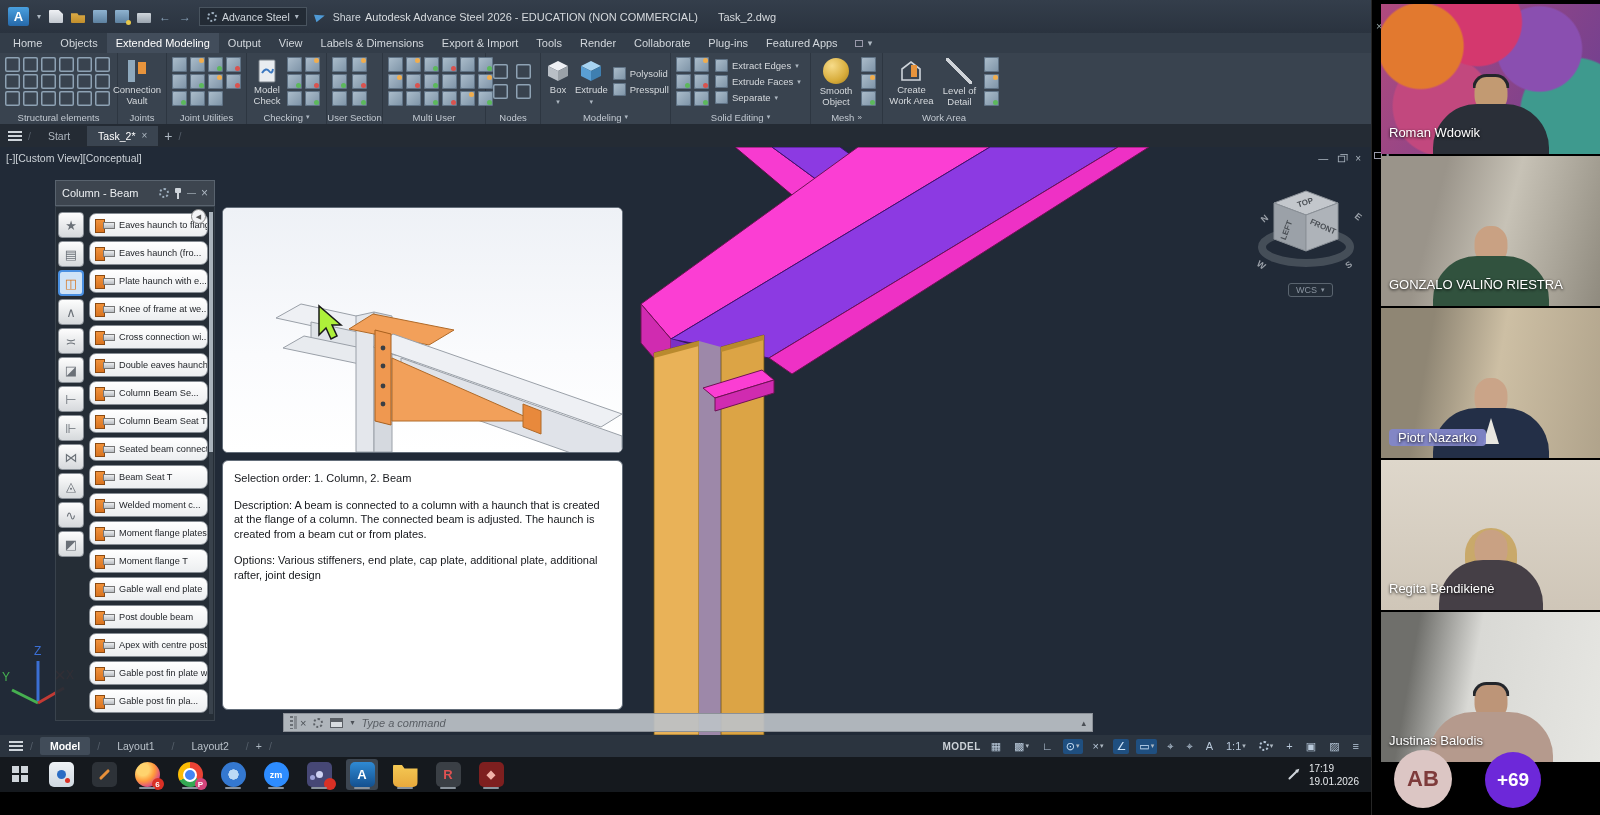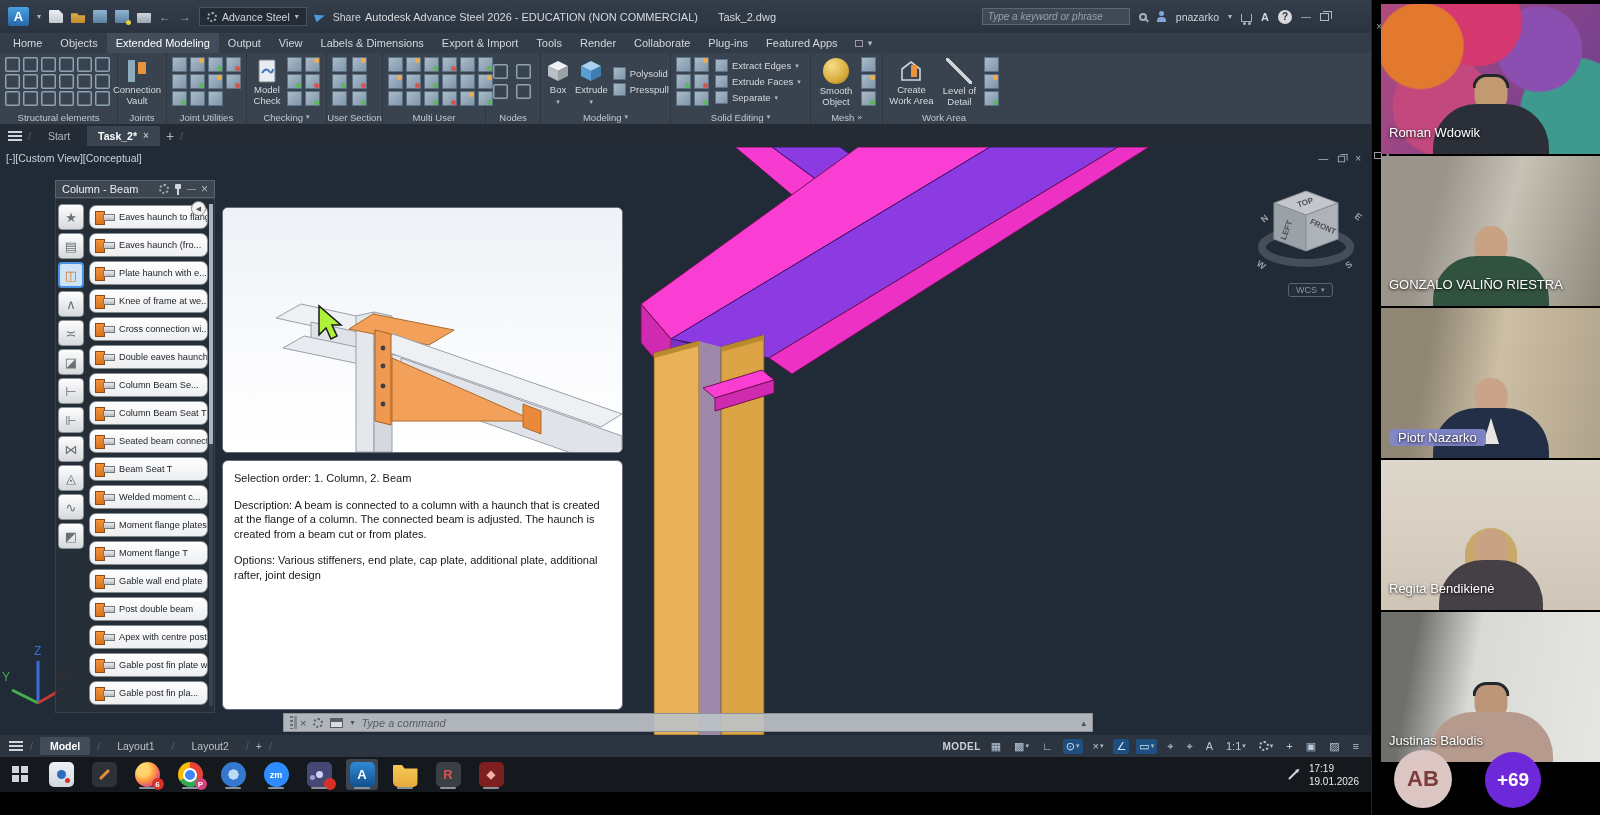--- a/index.html
+++ b/index.html
@@ -83,32 +83,32 @@
   .rbig{display:flex;flex-direction:column;align-items:center;width:54px;padding-top:2px;gap:2px;color:#d6dade;font-size:9.5px;line-height:1.1;text-align:center}
   .rbig .lbl{max-width:54px}
   .srow{display:flex;align-items:center;gap:4px;font-size:9.5px;color:#d6dade;white-space:nowrap}
   .scol{display:flex;flex-direction:column;gap:3px}
   .sphere{width:26px;height:26px;border-radius:50%;background:radial-gradient(circle at 35% 30%,#f7dc8a,#d8ad3c 60%,#a8801e)}
   .lod{width:26px;height:26px;background:linear-gradient(45deg,transparent 46%,#cfd3d8 46% 54%,transparent 54%)}
 
   
   #filetabs{position:absolute;left:0;top:124px;width:1371px;height:23px;background:#242b34;display:flex;align-items:center;gap:6px;padding-left:8px;font-size:10.5px;color:#aeb6bf}
   .ftab{display:flex;align-items:center;gap:6px;padding:4px 11px}
-  .ftab.active{background:#3a4450;color:#fff;font-weight:bold}
+  .ftab.active{background:#3a4450;color:#fff;font-weight:normal}
   .sep{color:#555f6a}
 
   
   #viewport{position:absolute;left:0;top:147px;width:1371px;height:588px;background:#212a37;overflow:hidden}
   #vp-label{position:absolute;left:6px;top:5px;font-size:10.5px;color:#ccd2d8;z-index:4}
   #vp-controls{position:absolute;right:10px;top:6px;display:flex;gap:9px;z-index:4;color:#aeb8c2;font-size:10px;align-items:center}
   #wcs-pill{position:absolute;left:1288px;top:136px;border:1px solid #5a646f;border-radius:3px;color:#8a94a0;font-size:9px;padding:1px 7px;background:rgba(40,48,58,.55);display:flex;gap:4px;align-items:center;z-index:4}
 
   
   #palette{position:absolute;left:55px;top:33px;width:160px;height:533px;z-index:6}
-  #palette-title{height:18px;background:#3d454f;border:1px solid #59636e;display:flex;align-items:center;gap:5px;padding:4px 6px;color:#eceff2;font-size:11px}
+  #palette-title{height:18px;background:#3d454f;border:1px solid #59636e;display:flex;align-items:center;gap:5px;padding:12px 6px;color:#eceff2;font-size:11px}
   #palette-title .t{flex:1}
   #palette-body{position:relative;height:515px;background:rgba(38,45,54,.93);border:1px solid #39424c;overflow:hidden}
   #cat-strip{position:absolute;left:2px;top:5px;display:flex;flex-direction:column;gap:3px}
   .cicon{width:26px;height:26px;border-radius:4px;background:linear-gradient(#fdfdfd,#d6d9dc);border:1px solid #8a9097;color:#6a7077;font-size:13px;display:flex;align-items:center;justify-content:center}
   .cicon.selected{border:2px solid #4a90e2;background:#cfe3f7}
   #cat-strip .cicon:nth-child(1)::before{content:"★"}
   #cat-strip .cicon:nth-child(2)::before{content:"▤"}
   #cat-strip .cicon:nth-child(3)::before{content:"◫";color:#d8761f}
   #cat-strip .cicon:nth-child(4)::before{content:"∧"}
   #cat-strip .cicon:nth-child(5)::before{content:"≍"}
@@ -229,36 +229,20 @@
       <span class="g g-down" style="font-size:8px"></span>
     </span>
     <span class="plane"></span>
     <span class="tb-label">Share</span>
 
     <div id="title-center">
       <span>Autodesk Advance Steel 2026 - EDUCATION (NON COMMERCIAL)</span>
       <span>Task_2.dwg</span>
     </div>
 
-    <div id="title-right">
-      <span class="search">
-        <input type="text" placeholder="Type a keyword or phrase" style="">
-      </span>
-      <span class="mag"></span>
-      <span class="person"></span>
-      <span class="tb-label">pnazarko</span>
-      <span class="g g-down" style="font-size:8px"></span>
-      <span class="cart"></span>
-      <span class="alogo-sm"></span>
-      <span class="help">
-            <span class="g g-q" style="color:#2b3440"></span>
-          </span>
-      <span class="g g-dash" style="font-size:10px"></span>
-      <span class="restore"></span>
-    </div>
   </div>
 
   <div id="menubar">
     <span class="mitem">Home</span>
     <span class="mitem">Objects</span>
     <span class="mitem active">Extended Modeling</span>
     <span class="mitem">Output</span>
     <span class="mitem">View</span>
     <span class="mitem">Labels &amp; Dimensions</span>
     <span class="mitem">Export &amp; Import</span>

